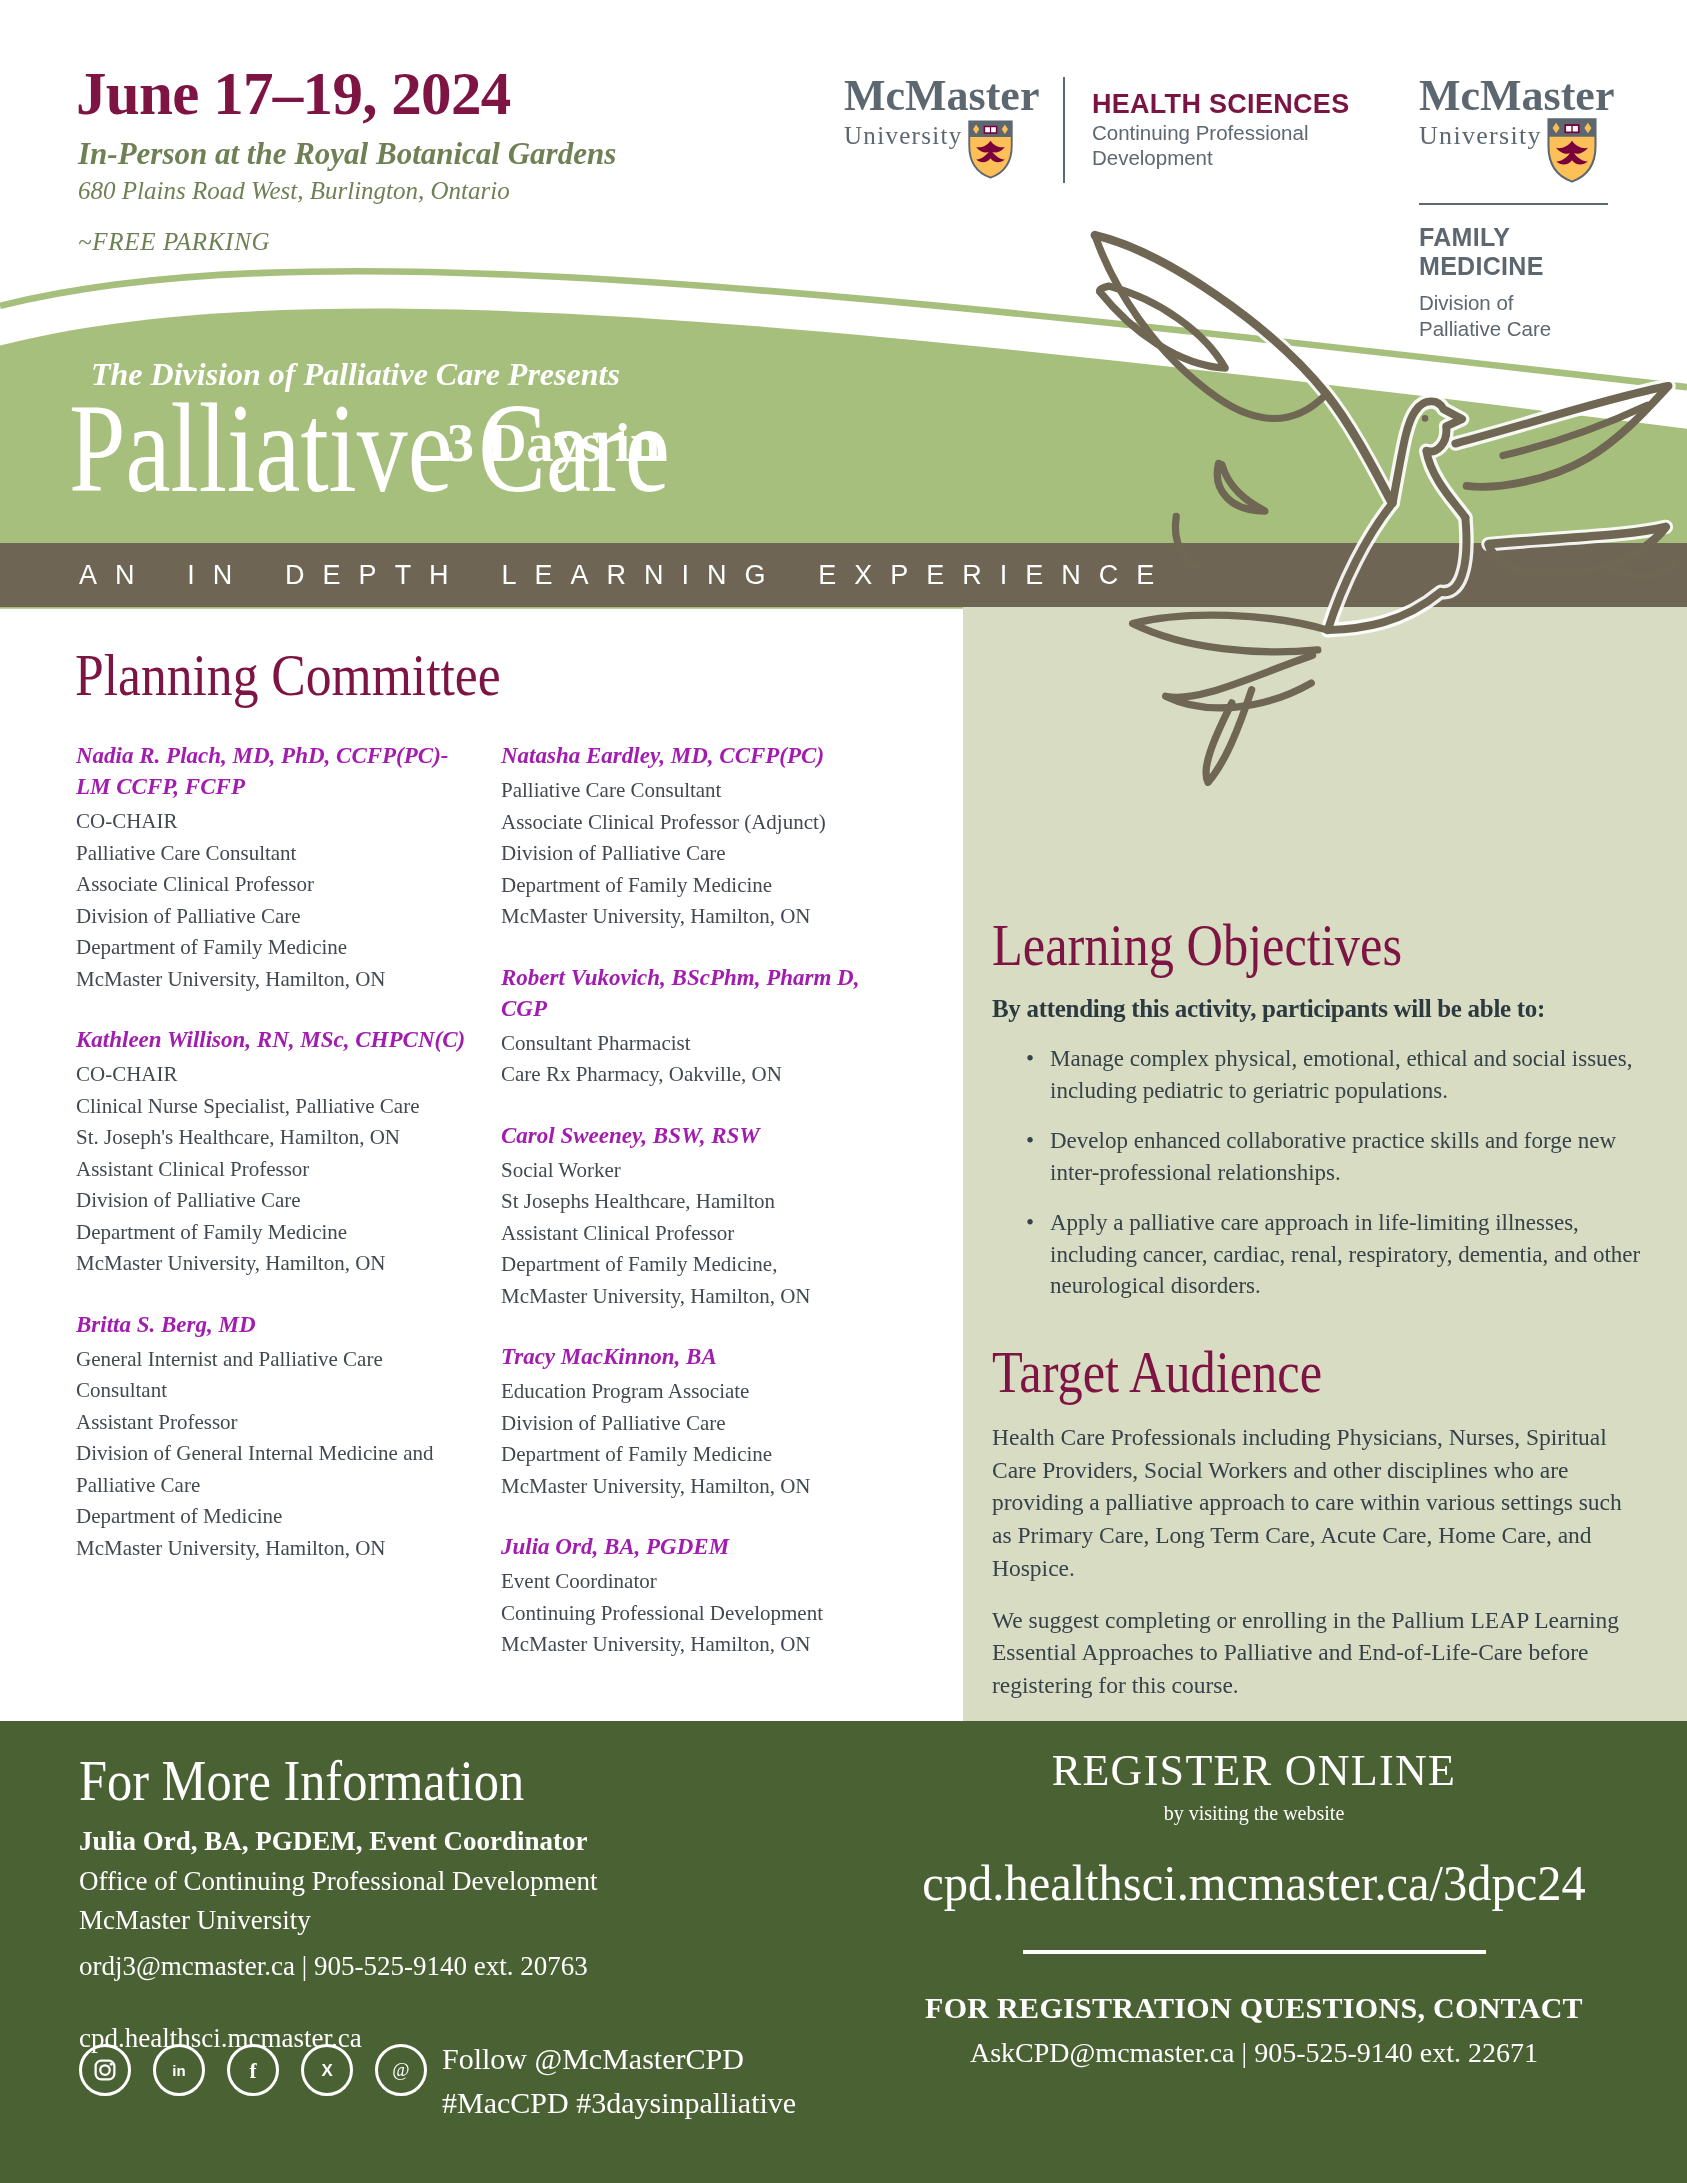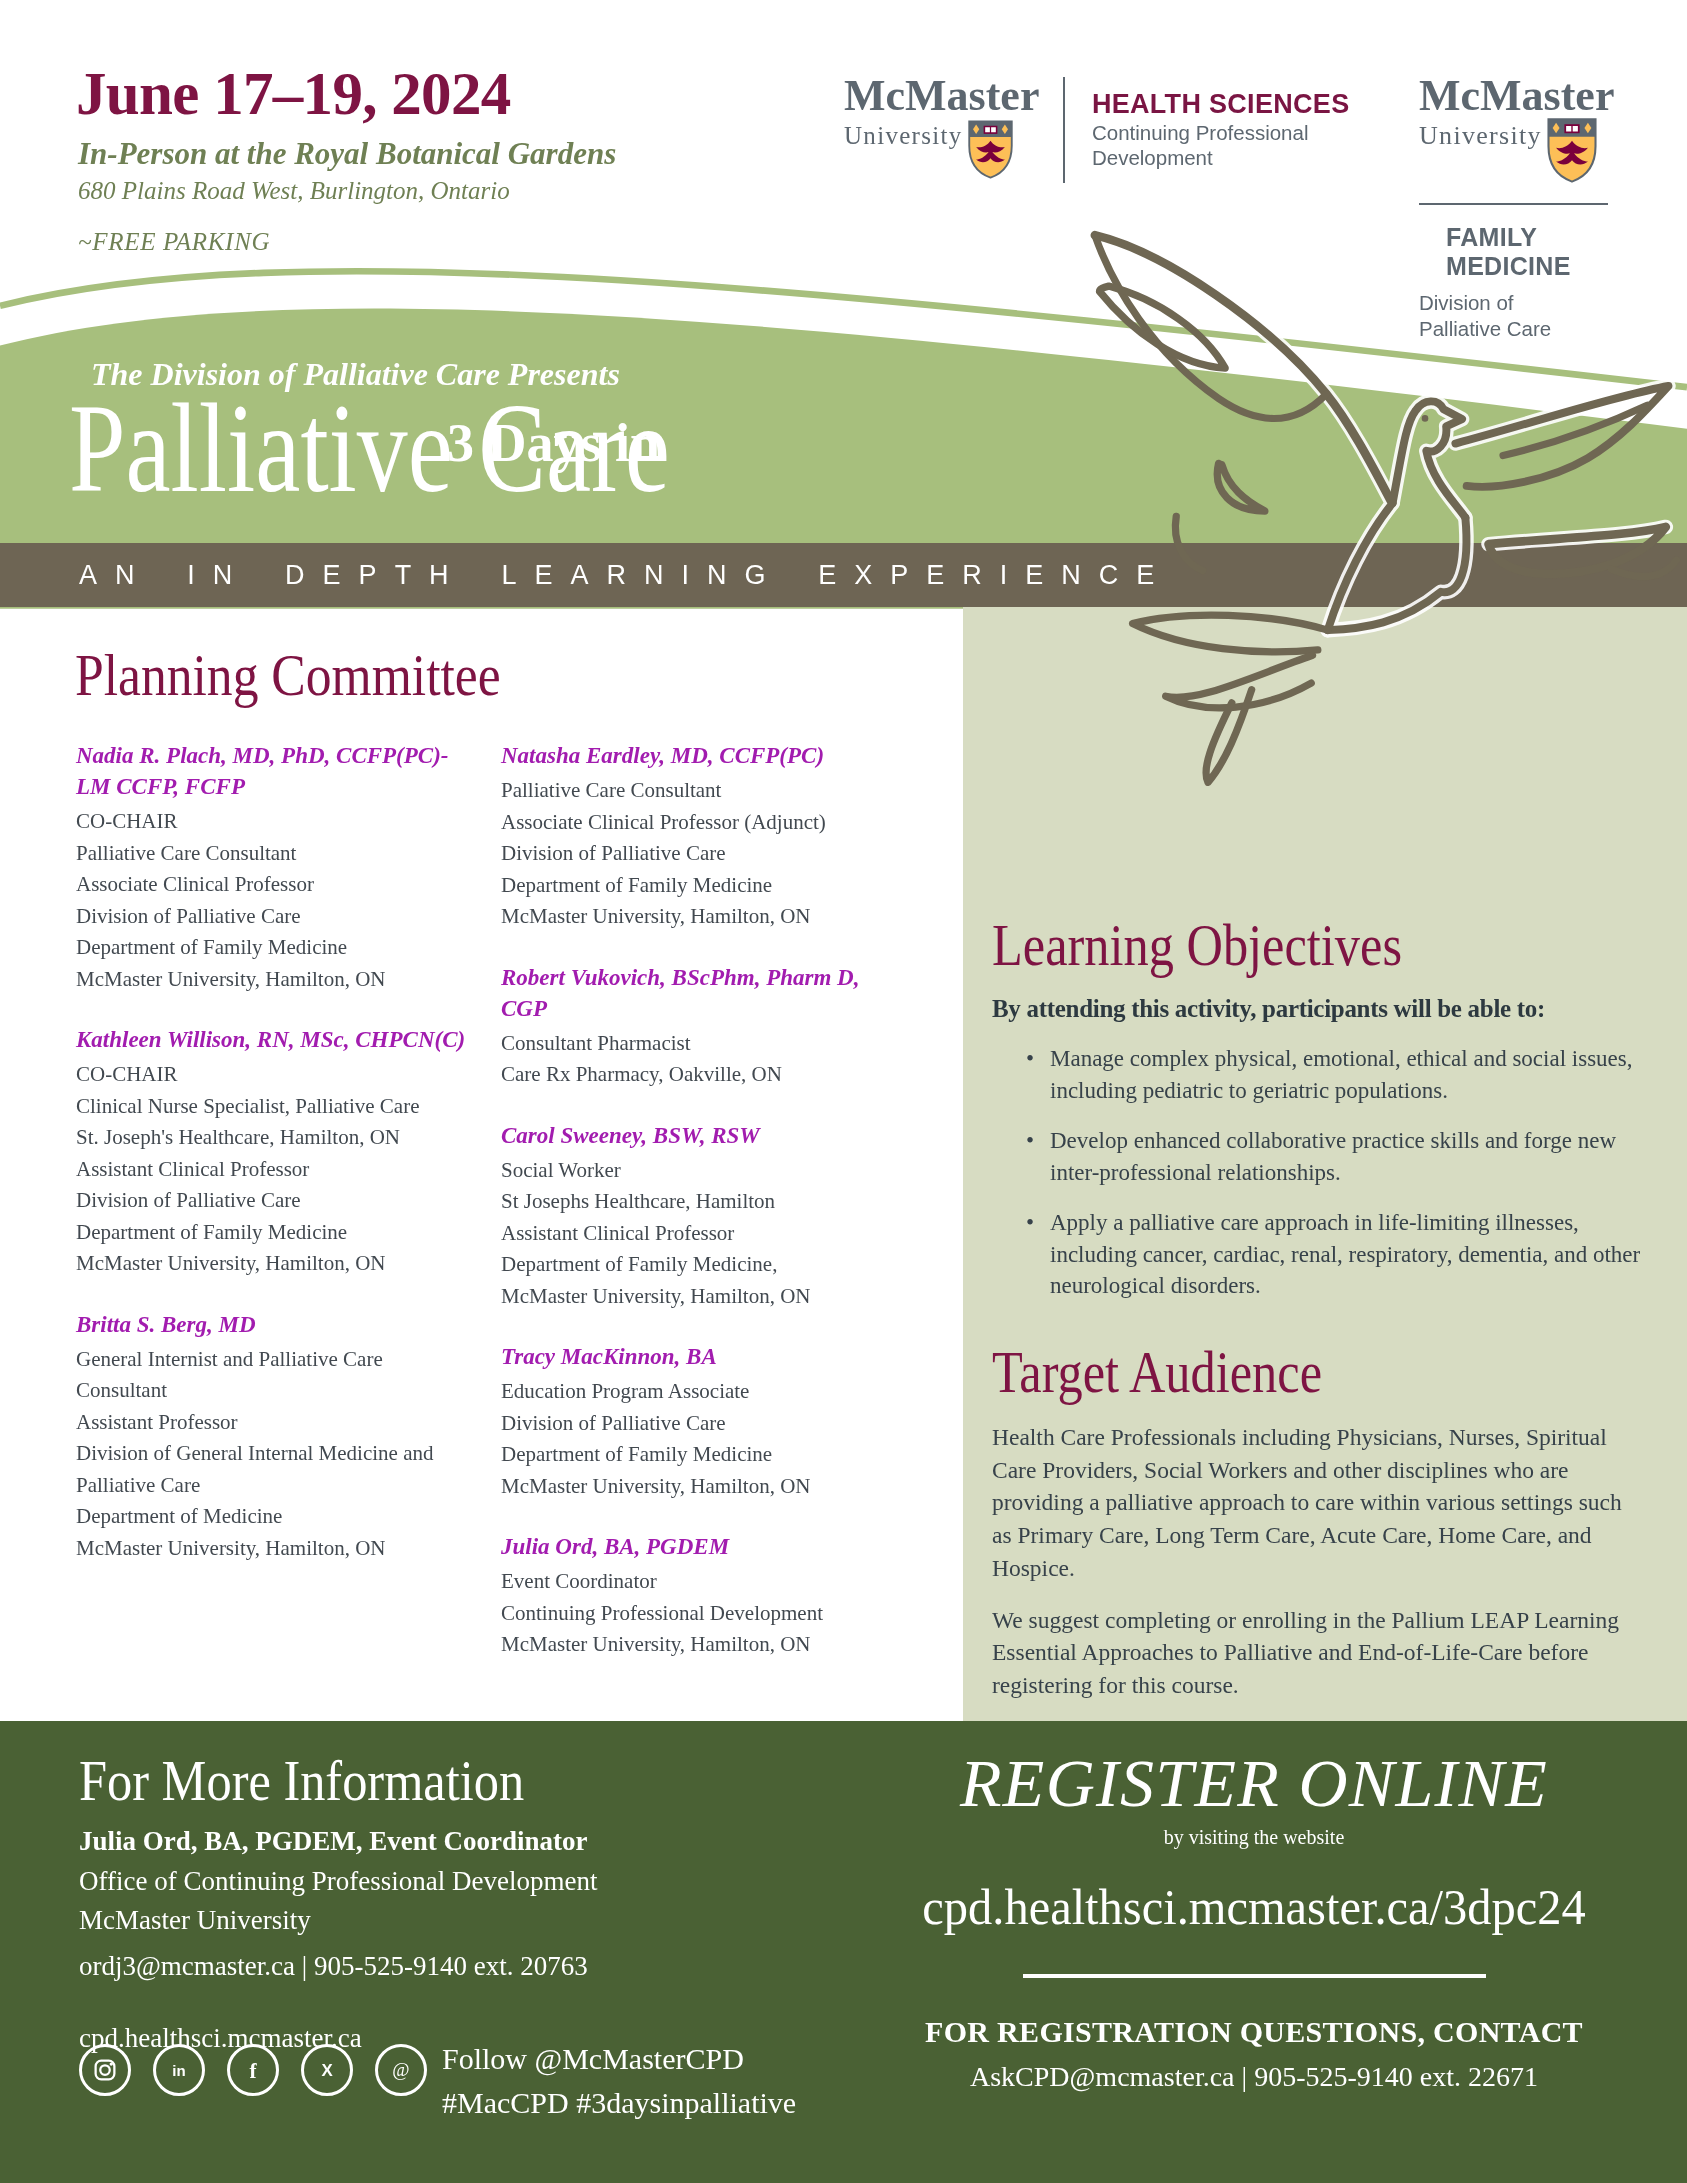--- a/index.html
+++ b/index.html
@@ -26,21 +26,21 @@
   .logo-divider{width:2px;height:106px;background:#5d6770;margin:2.6px 0 0 24px;}
   .logo-cpd-text{margin-left:26.5px;font-family:"Liberation Sans",sans-serif;padding-top:14.6px;}
   .hs-title{font-size:27px;font-weight:bold;color:#7a1543;letter-spacing:0.3px;}
   .hs-sub{font-size:20.5px;color:#5d6770;line-height:1.22;}
   .logo-fm{left:1419px;top:74px;width:192px;}
   .logo-fm .wm-top{font-size:44px;}
   .logo-fm .wm-bottom{font-size:26px;margin-top:5.3px;}
   .logo-fm .shield svg{width:50px;height:65px;margin-left:5.3px;margin-top:0px;}
   .fm-rule{width:189px;height:2px;background:#5d6770;margin-top:17px;}
   .logo-fm-text{font-family:"Liberation Sans",sans-serif;margin-top:18.5px;}
-  .fm-title{font-size:25px;color:#5d6770;font-weight:bold;letter-spacing:0.3px;margin-left:27px;}
+  .fm-title{font-size:25px;color:#5d6770;font-weight:bold;letter-spacing:0.3px;}
   .fm-sub{font-size:20.5px;color:#5d6770;line-height:1.25;margin-top:9.3px;}
 
   
   .banner-svg{left:0;top:0;z-index:1;}
   .brown-bar{left:0;top:543px;width:1687px;height:64px;background:#6e6554;z-index:2;
              display:flex;align-items:center;}
   .kicker{left:91px;top:356px;z-index:3;color:#ffffff;font-size:32px;font-style:italic;font-weight:bold;}
   .banner-title{left:69px;top:385px;z-index:3;color:#ffffff;font-size:127px;line-height:1;
                 transform:scaleX(0.8);transform-origin:left top;white-space:nowrap;}
   .banner-overlay{left:447px;top:412px;z-index:4;color:#ffffff;font-size:54px;font-weight:bold;white-space:nowrap;}
@@ -79,21 +79,21 @@
   .f-name{font-size:27px;font-weight:bold;margin-top:17px;}
   .f-line{font-size:27px;margin-top:8.6px;}
   .f-contact{font-size:27px;margin-top:14.6px;}
   .f-site{font-size:27px;margin-top:41px;}
   .f-social{position:absolute;left:79px;top:323px;display:flex;gap:22px;}
   .soc{width:52px;height:52px;border:3.3px solid #ffffff;border-radius:50%;display:flex;
        align-items:center;justify-content:center;box-sizing:border-box;}
   .soc svg{width:30px;height:30px;}
   .f-follow{position:absolute;left:442px;top:316px;font-size:30px;line-height:1.45;}
   .f-right{position:absolute;left:887px;top:28px;width:734px;text-align:center;}
-  .reg-h{font-size:68px;line-height:1;letter-spacing:1.3px;font-style:italic;}
+  .reg-h{font-size:44px;line-height:1;letter-spacing:1.3px;}
   .reg-sub{font-size:20px;margin-top:9.3px;}
   .reg-url{font-size:51px;margin-top:29px;white-space:nowrap;transform:scaleX(0.95);transform-origin:center top;}
   .reg-rule{width:463px;height:4px;background:#ffffff;margin:38px auto 0 auto;}
   .reg-q{font-size:30px;font-weight:bold;margin-top:37px;letter-spacing:0.3px;}
   .reg-c{font-size:28px;margin-top:12px;}
 </style>
 </head>
 <body>
 
 <div class="page">

